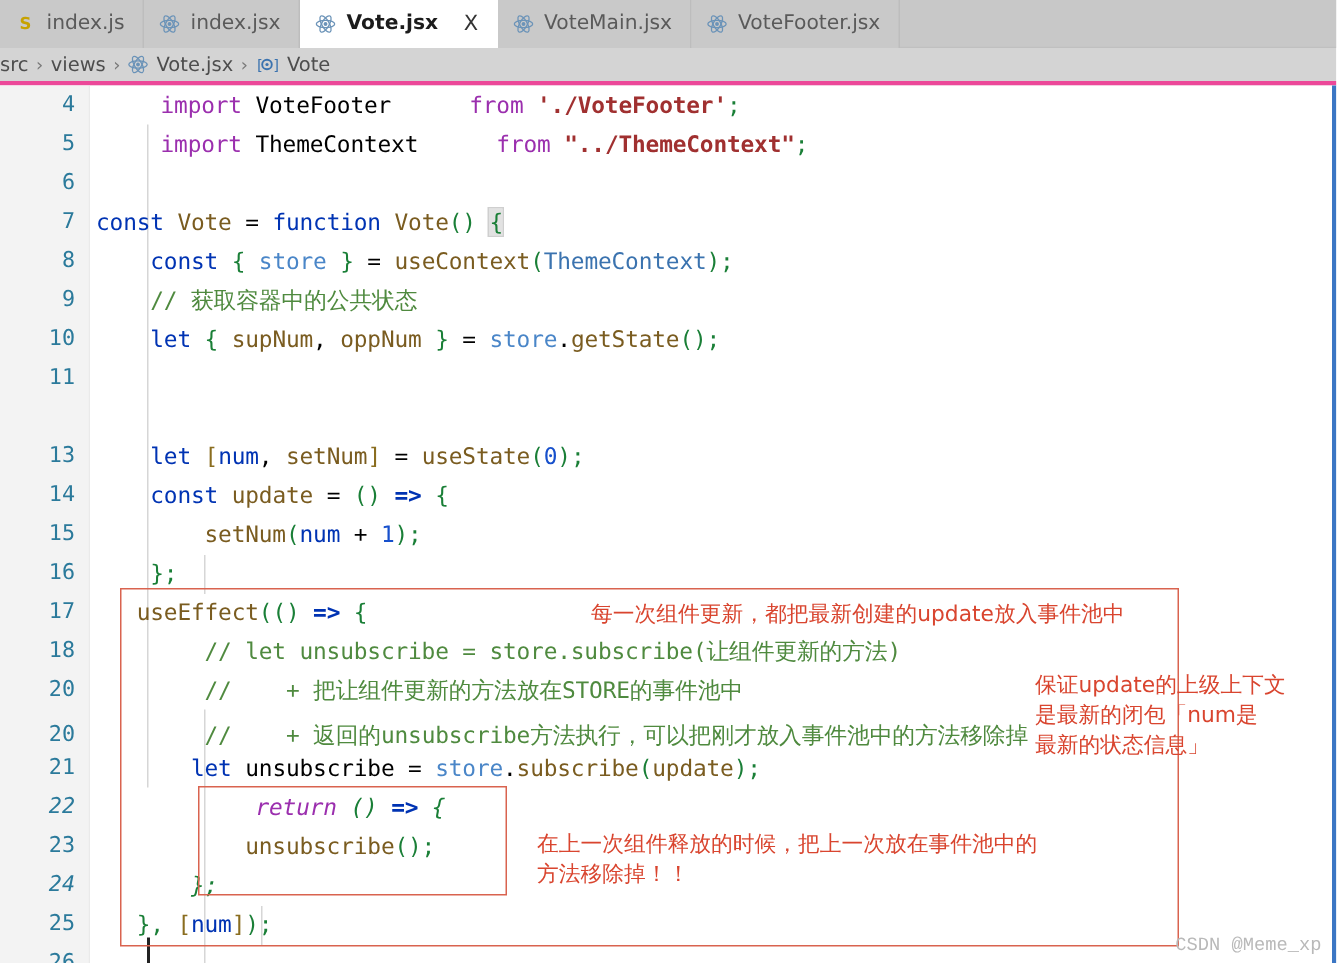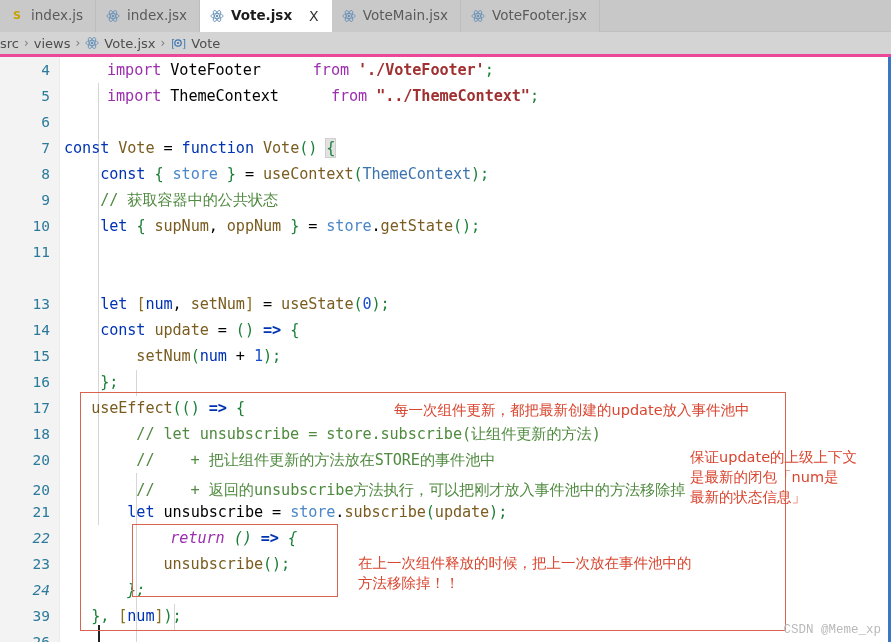--- a/index.html
+++ b/index.html
@@ -399,21 +399,21 @@
         <span class="lnum">23</span>
         <span class="ltext">           <span class="t-var">unsubscribe</span><span class="t-punc">();</span></span>
       </div>
 
       <div class="line" style="top:520px;font-style:italic;">
         <span class="lnum">24</span>
         <span class="ltext">       <span class="t-punc">};</span></span>
       </div>
 
       <div class="line" style="top:546px;">
-        <span class="lnum">39</span>
+        <span class="lnum">25</span>
         <span class="ltext">   <span class="t-punc">},</span> <span class="t-brk">[</span><span class="t-kw">num</span><span class="t-brk">]</span><span class="t-punc">);</span></span>
       </div>
 
       <div class="line" style="top:572px;">
         <span class="lnum">26</span>
         <span class="ltext"></span>
       </div>
 
       <div class="caret" style="left:98px; top:568px; height:22px;"></div>
 

